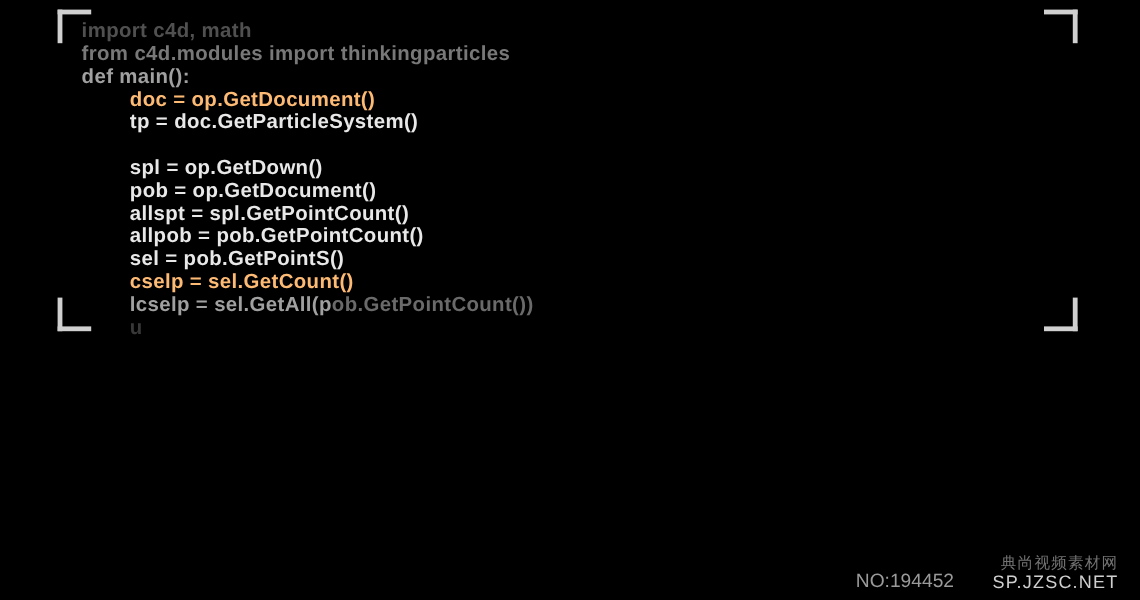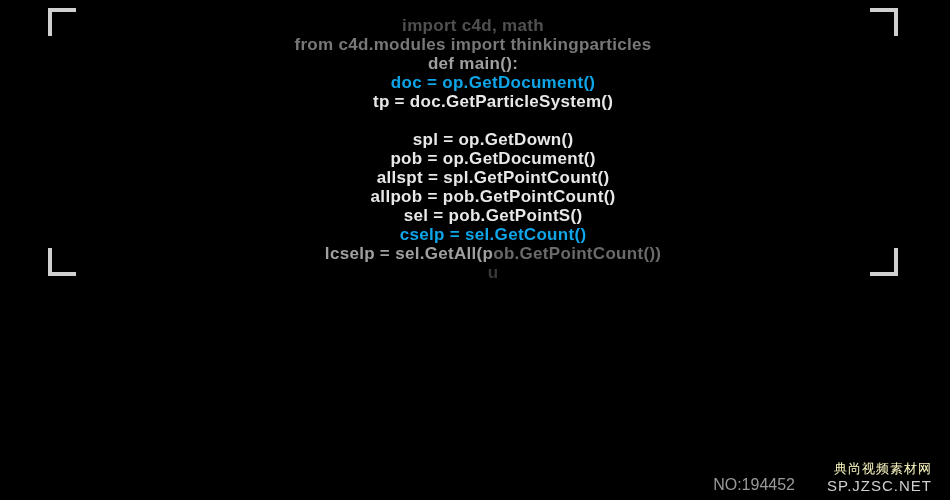--- a/index.html
+++ b/index.html
@@ -57,34 +57,33 @@
       border-right-width: 4px;
     }
     .code-content {
       padding: 8px 20px 0 20px;
       font-size: 17px;
       line-height: 1.12;
       letter-spacing: 0.3px;
     }
     .code-line {
       white-space: pre;
-      text-align: center;
     }
     .line-faded1 { color: #505050; }
     .line-faded2 { color: #787878; }
     .line-faded3 { color: #a0a0a0; }
-    .line-normal { color: #0ea5e9; }
+    .line-normal { color: #fdba74; }
     .line-bright { color: #e8e8e8; }
     .line-vfade { color: #383838; }
     .faded-arg { color: #6a6a6a; }
     .watermark-cn {
       position: absolute;
       bottom: 22px;
       right: 18px;
-      color: #fef9c3;
+      color: #737373;
       font-size: 13px;
       font-weight: normal;
       letter-spacing: 1px;
     }
     .watermark-url {
       position: absolute;
       bottom: 6px;
       right: 18px;
       color: #cfcfcf;
       font-size: 15px;

